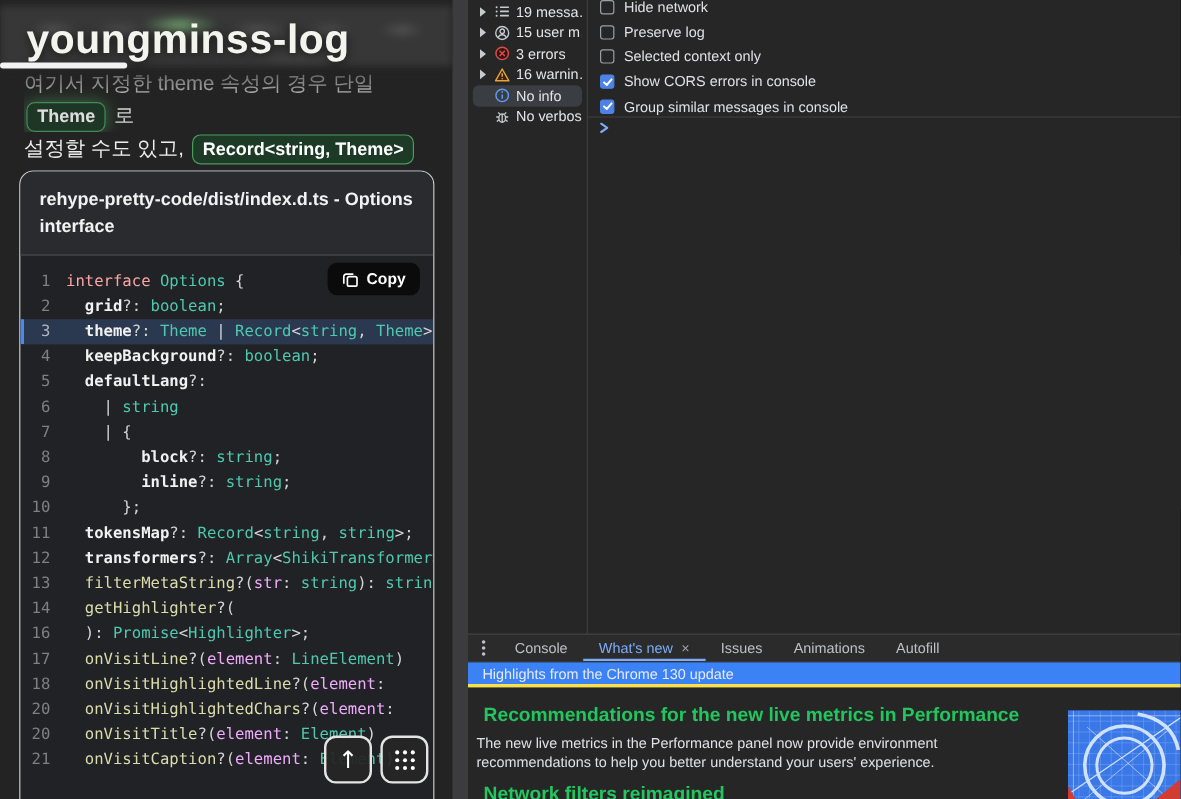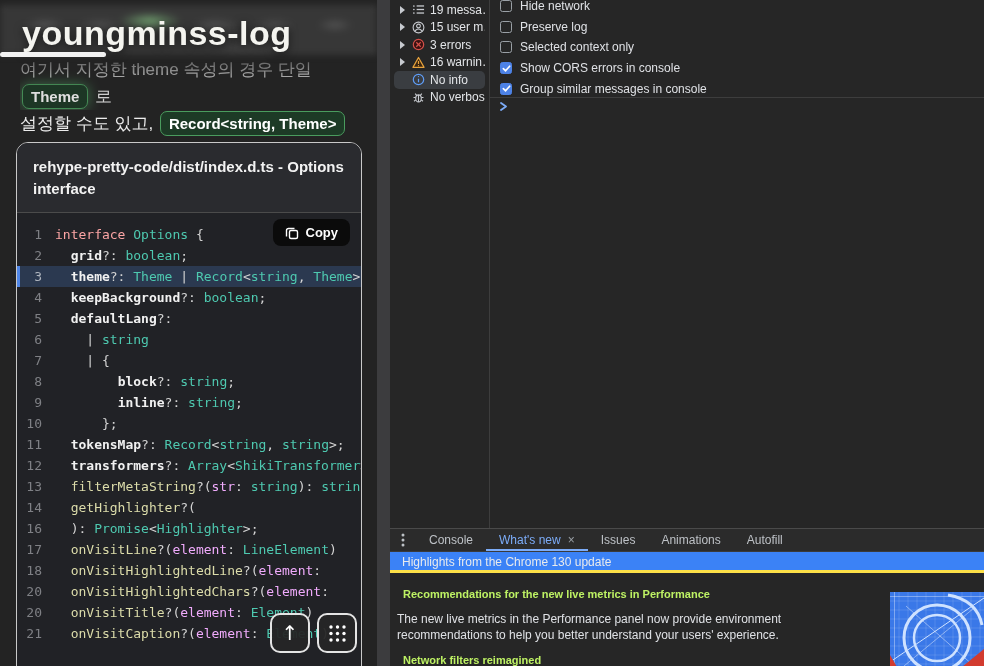--- a/index.html
+++ b/index.html
@@ -77,21 +77,21 @@
   .drawer { position:absolute; left:0; top:528px; width:594px; height:138px; border-top:1px solid #4a4a4a; }
   .tabbar { display:flex; align-items:stretch; height:23px; background:#2b2b2b; border-bottom:1px solid #3a3a3a; }
   .kebab { width:26px; display:flex; align-items:center; justify-content:center; cursor:pointer; color:#bdc1c6; }
   .tabs { display:flex; }
   .tab { display:flex; align-items:center; gap:7px; padding:0 13px; color:#bdc1c6; cursor:pointer; white-space:nowrap; }
   .tab.active { color:#7cacf8; box-shadow:inset 0 -2px 0 #7cacf8; }
   .tab .closex { color:#9aa0a6; display:flex; align-items:center; }
   .subbar { height:21px; line-height:21px; background:#3b82f6; border-bottom:3px solid #fde047;
     padding-left:12px; color:#e8eaed; }
   .wn { position:relative; height:93px; background:#262626; overflow:hidden; }
-  .wn h2 { position:absolute; left:13px; color:#bef264; font-size:11px; font-weight:bold; }
+  .wn h2 { position:absolute; left:13px; color:#22c55e; font-size:16px; font-weight:bold; }
   .wn .h1 { top:15px; }
   .wn .h2 { top:81px; }
   .wn p { position:absolute; left:7px; top:39px; width:478px; color:#dfe1e5; font-size:12px; line-height:15.5px; }
   .wn-img { position:absolute; right:0; top:19px; width:94px; height:75px; background:#3a78e8; overflow:hidden; }
 </style>
 </head>
 <body>
 
 <div class="screen">
 

